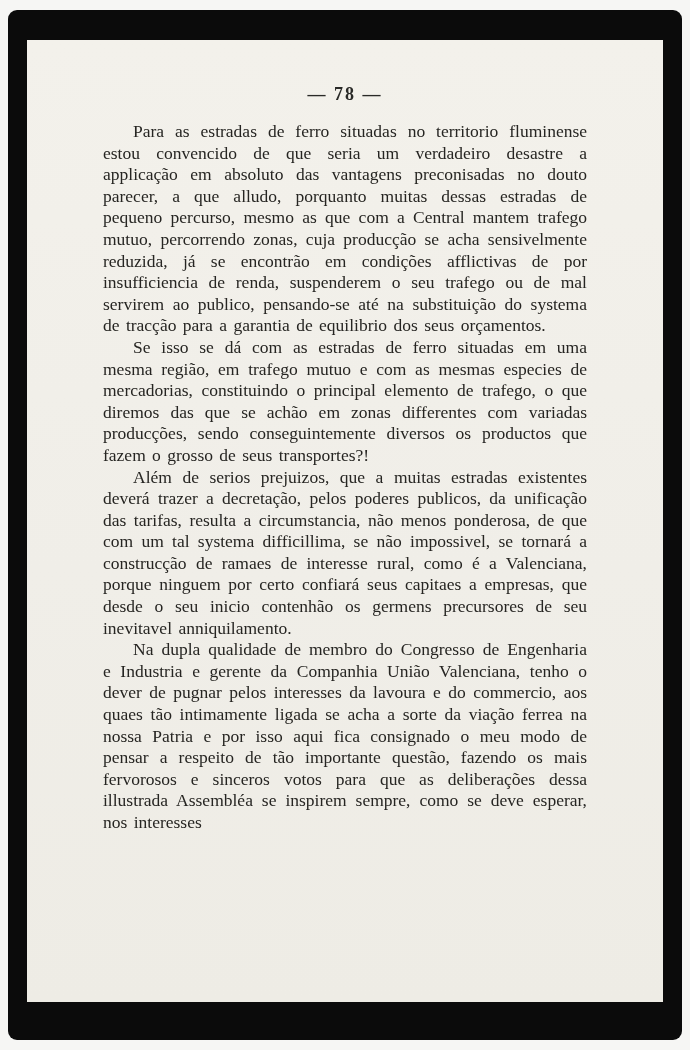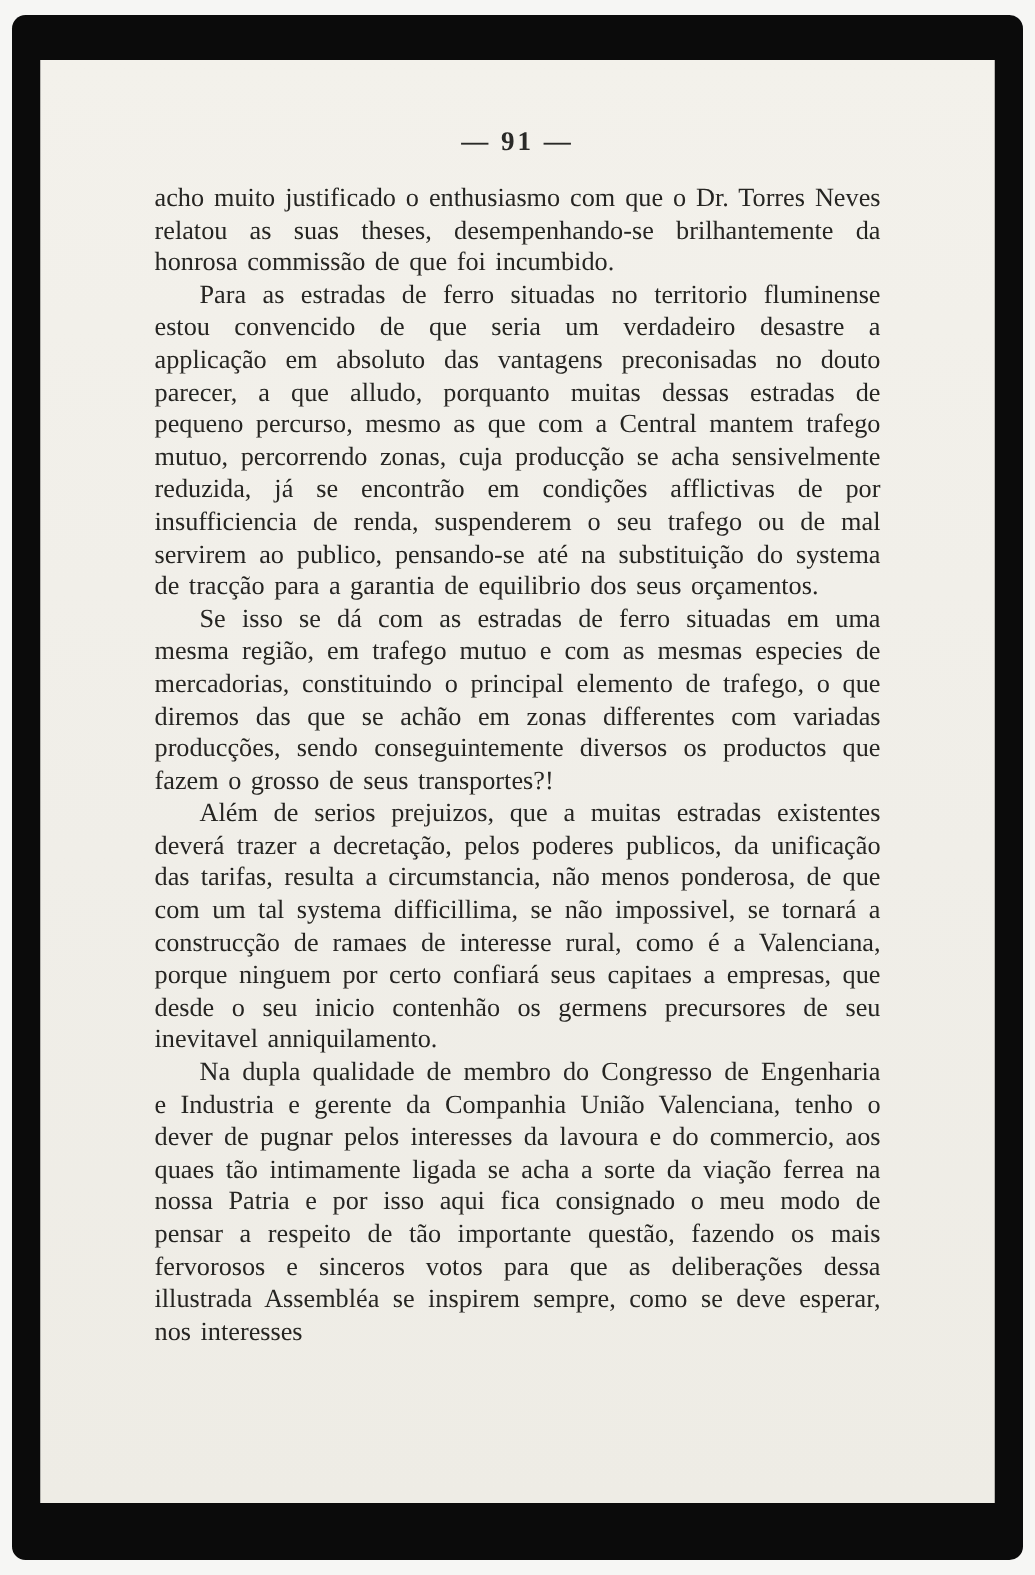--- a/index.html
+++ b/index.html
@@ -61,23 +61,22 @@
   }
   .italic {
   }
 </style>
 </head>
 <body>
 
 <div class="scan">
   <div class="frame">
     <div class="paper">
-      <div class="page-number">— 91 —</div>
+      <div class="page-number">— 78 —</div>
       <div class="text-block">
-          <p class="para"><span>acho muito justificado o enthusiasmo com que o Dr. Torres Neves relatou as suas theses, desempenhando-se brilhantemente da honrosa commissão de que foi incumbido.</span></p>
           <p class="para indent"><span>Para as estradas de ferro situadas no territorio fluminense estou convencido de que seria um verdadeiro desastre a applicação em absoluto das vantagens preconisadas no douto parecer, a que alludo, porquanto muitas dessas estradas de pequeno percurso, mesmo as que com a Central mantem trafego mutuo, percorrendo zonas, cuja producção se acha sensivelmente reduzida, já se encontrão em condições afflictivas de por insufficiencia de renda, suspenderem o seu trafego ou de mal servirem ao publico, pensando-se até na substituição do systema de tracção para a garantia de equilibrio dos seus orçamentos.</span></p>
           <p class="para indent"><span>Se isso se dá com as estradas de ferro situadas em uma mesma região, em trafego mutuo e com as mesmas especies de mercadorias, constituindo o principal elemento de trafego, o que diremos das que se achão em zonas differentes com variadas producções, sendo conseguintemente diversos os productos que fazem o grosso de seus transportes?!</span></p>
           <p class="para indent"><span>Além de serios prejuizos, que a muitas estradas existentes deverá trazer a decretação, pelos poderes publicos, da unificação das tarifas, resulta a circumstancia, não menos ponderosa, de que com um tal systema difficillima, se não impossivel, se tornará a construcção de ramaes de interesse rural, como é a Valenciana, porque ninguem por certo confiará seus capitaes a empresas, que desde o seu inicio contenhão os germens precursores de seu inevitavel anniquilamento.</span></p>
           <p class="para indent"><span>Na dupla qualidade de membro do Congresso de Engenharia e Industria e </span><span class="italic">gerente da Companhia União Valenciana,</span><span> tenho o dever de pugnar pelos interesses da lavoura e do commercio, aos quaes tão intimamente ligada se acha a sorte da viação ferrea na nossa Patria e por isso aqui fica consignado o meu modo de pensar a respeito de tão importante questão, fazendo os mais fervorosos e sinceros votos para que as deliberações dessa illustrada Assembléa se inspirem sempre, como se deve esperar, nos interesses</span></p>
         </div>
     </div>
   </div>
 </div>
 
 </body></html>

